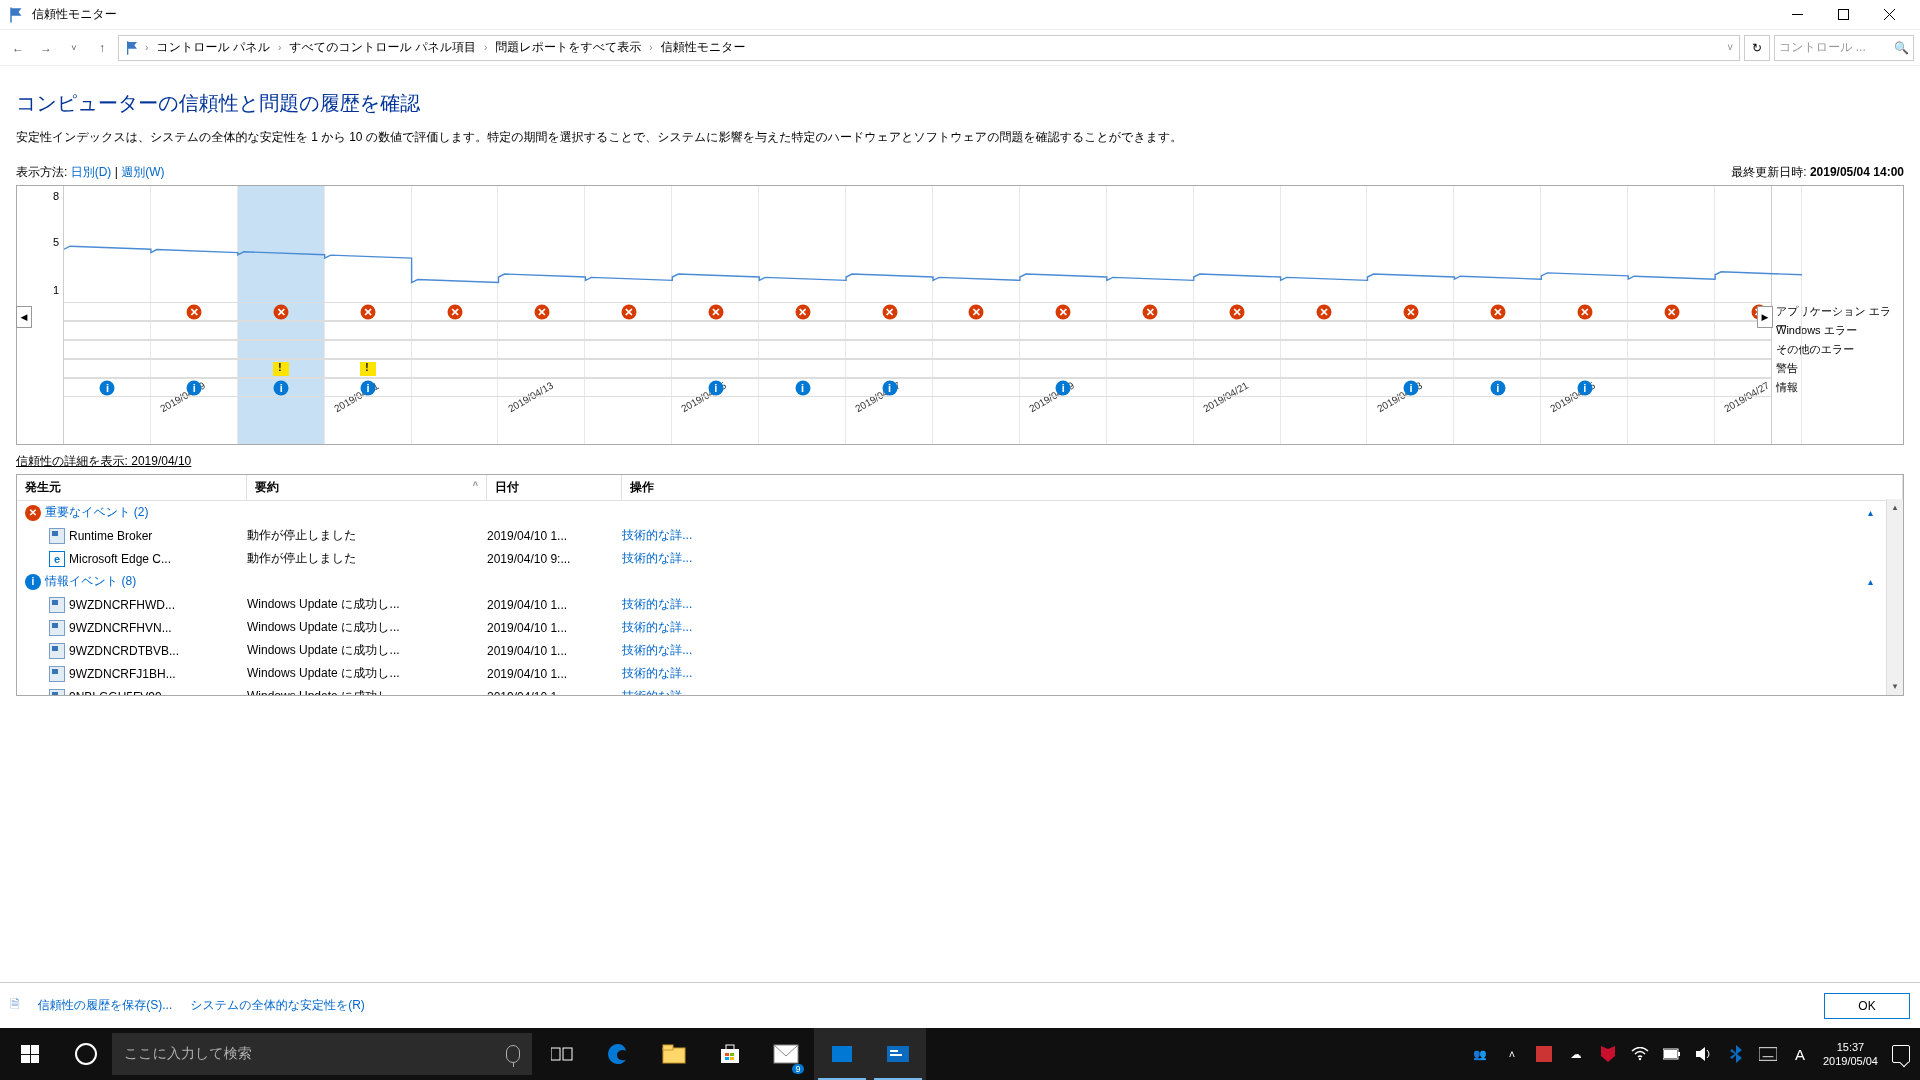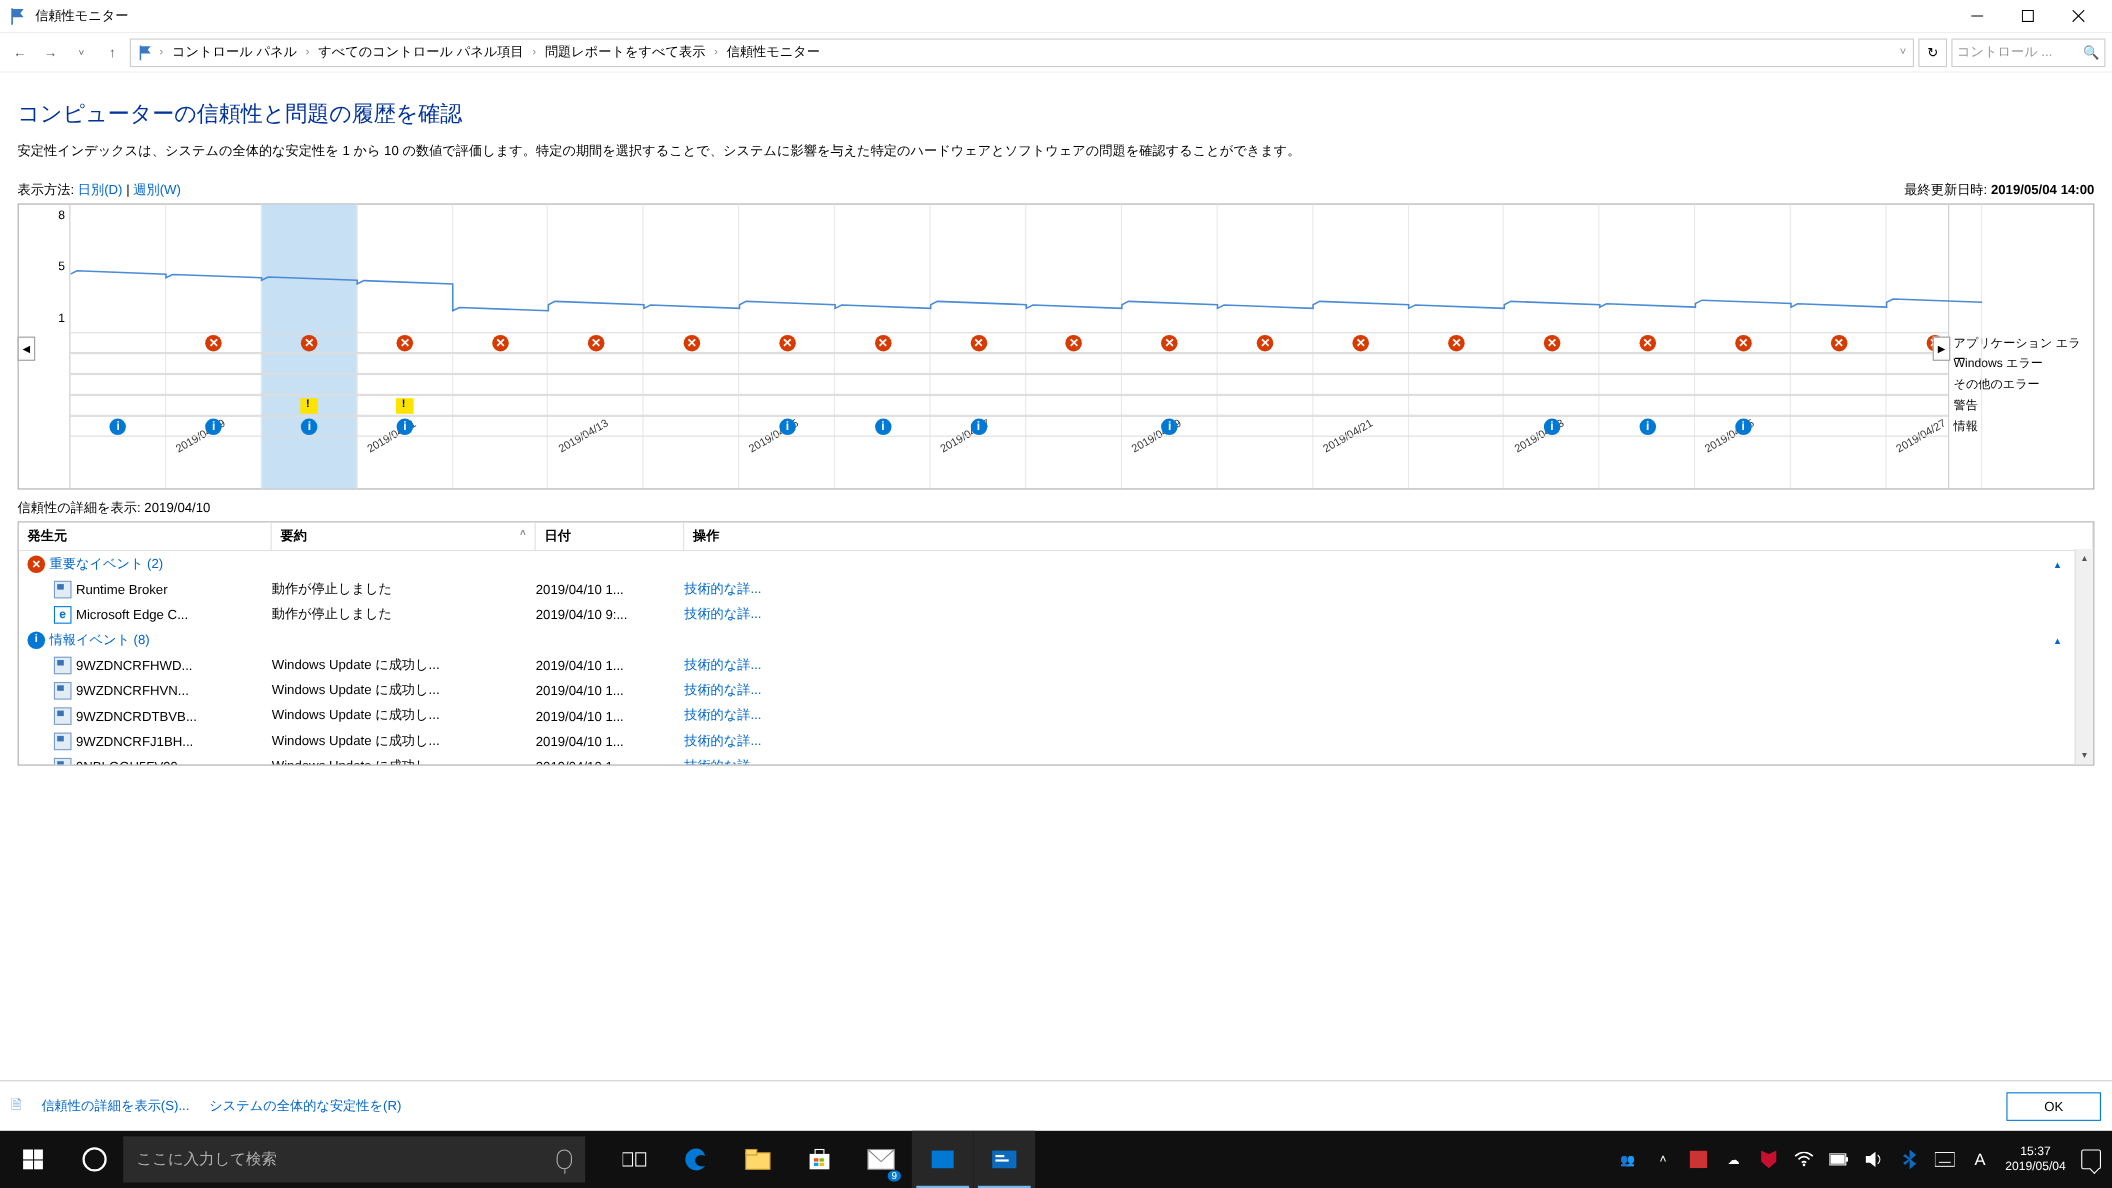--- a/index.html
+++ b/index.html
@@ -41,21 +41,21 @@
 .icon.info { background:#0078d4; }
 .icon.warn { background:#fde300; border-radius:0; width:0; height:0; border-left:8px solid transparent; border-right:8px solid transparent; border-bottom:14px solid #fde300; }
 .icon.warn:after { content:"!"; color:#000; position:absolute; top:0px; left:-3px; font-size:10px; }
 .rowlabels { width:132px; border-left:1px solid #ccc; font-size:11px; padding-top:116px; }
 .rowlabels div { height:19px; padding:2px 4px; }
 .scrollarrow { position:absolute; width:16px; height:22px; border:1px solid #999; background:#fff; display:flex; align-items:center; justify-content:center; font-size:9px; }
 .datelabel { position:absolute; font-size:10px; transform:rotate(-30deg); transform-origin:left center; color:#333; }
 svg.line { position:absolute; left:0; top:0; pointer-events:none; }
 
 
-.detailhdr { margin:8px 6px 4px 6px; font-size:12px; }
+.detailhdr { margin:8px 6px 4px 6px; font-size:12px;text-decoration:underline; }
 .detailbox { border:1px solid #aaa; margin:2px 6px; height:222px; position:relative; overflow:hidden; }
 .dhdr { display:flex; border-bottom:1px solid #e0e0e0; background:#fff; font-size:12px;font-weight:bold; }
 .dhdr > div { padding:4px 8px; border-right:1px solid #e0e0e0; }
 .dcol0{width:230px;} .dcol1{width:240px;} .dcol2{width:135px;} .dcol3{flex:1;}
 .group { display:flex; align-items:center; padding:3px 8px; gap:4px; color:#0066cc; font-size:12px; }
 .row { display:flex; padding:3px 0 3px 32px; font-size:12px; align-items:center; }
 .row .c0{width:198px; display:flex; gap:4px; align-items:center;} .row .c1{width:240px;} .row .c2{width:135px;} .row .c3{color:#0066cc;}
 .sicon { width:16px; height:16px; display:inline-flex; align-items:center; justify-content:center; border-radius:50%; color:#fff; font-size:10px; font-weight:bold; flex-shrink:0; }
 .sicon.err{background:#d83b01;} .sicon.info{background:#0078d4;}
 .appicon { width:16px; height:16px; border:1px solid #7a9ec9; background:#e1ecf5; flex-shrink:0; position:relative; }
@@ -71,21 +71,21 @@
 .footer a { color:#0066cc; text-decoration:none; font-size:12px; }
 .okbtn { margin-left:auto; width:86px; height:26px; border:1px solid #0078d4; background:#fff; display:flex; align-items:center; justify-content:center; font-size:12px; }
 
 
 .taskbar { position:absolute; left:0; right:0; bottom:0; height:52px; background:#101010; display:flex; align-items:center; color:#fff; }
 .startbtn { width:60px; height:100%; display:flex; align-items:center; justify-content:center; }
 .winlogo { width:18px; height:18px; display:grid; grid-template-columns:1fr 1fr; grid-template-rows:1fr 1fr; gap:1px; }
 .winlogo div { background:#fff; }
 .cortana { width:52px; height:100%; display:flex; align-items:center; justify-content:center; }
 .cortana .ring { width:22px; height:22px; border:2px solid #fff; border-radius:50%; }
-.tasksearch { background:#2b2b2b; height:42px; width:420px; display:flex; align-items:center; padding:0 12px; color:#b0b0b0; font-size:14px; gap:8px; justify-content:space-between; margin-right:17px; }
+.tasksearch { background:#2b2b2b; height:42px; width:420px; display:flex; align-items:center; padding:0 12px; color:#b0b0b0; font-size:14px; gap:8px; justify-content:space-between; margin-right:2px; }
 .mic { width:14px; height:18px; border:1.5px solid #b0b0b0; border-radius:7px; position:relative; }
 .mic:after{ content:""; position:absolute; left:50%; bottom:-5px; width:1px; height:4px; background:#b0b0b0;}
 .taskicons { display:flex; height:100%; }
 .ticon { width:56px; height:100%; display:flex; align-items:center; justify-content:center; position:relative; }
 .ticon.active { background:#272727; }
 .ticon.active:after{ content:""; position:absolute; bottom:0; left:4px; right:4px; height:2px; background:#76b9ed;}
 .tray { margin-left:auto; display:flex; align-items:center; gap:14px; padding:0 10px; height:100%; font-size:11px; }
 .trayicon { width:18px; height:18px; display:flex; align-items:center; justify-content:center; color:#fff; }
 .clock { text-align:center; font-size:11px; line-height:1.3; }
 .notif { width:20px; height:18px; border:1.5px solid #fff; border-radius:2px; position:relative;}
@@ -340,21 +340,21 @@
       </div>
     <div class="vscroll">
       <div class="up">▴</div>
       <div class="dn">▾</div>
     </div>
   </div>
 </div>
 
 <div class="footer">
   <span style="color:#6a9bd1;">🗎</span>
-  <a>信頼性の詳細を表示(S)...</a>
+  <a>信頼性の履歴を保存(S)...</a>
   <a>システムの全体的な安定性を(R)</a>
   <div class="okbtn">OK</div>
 </div>
 
 <div class="taskbar">
   <div class="startbtn">
       <div class="winlogo">
         <div></div>
         <div></div>
         <div></div>

